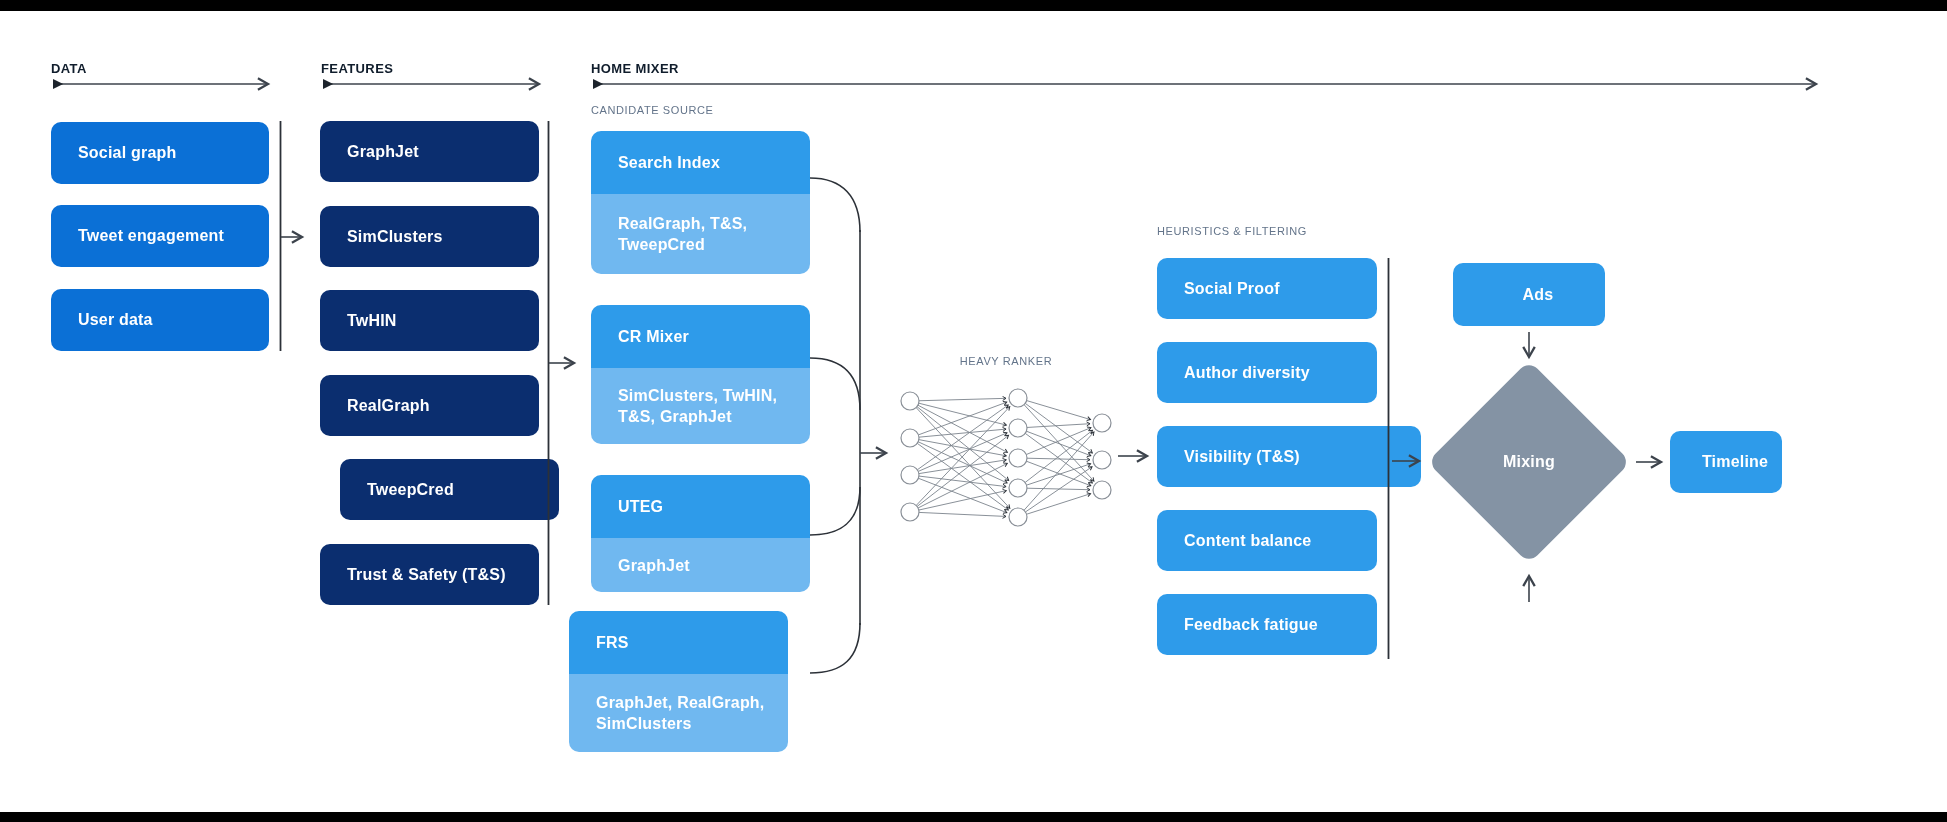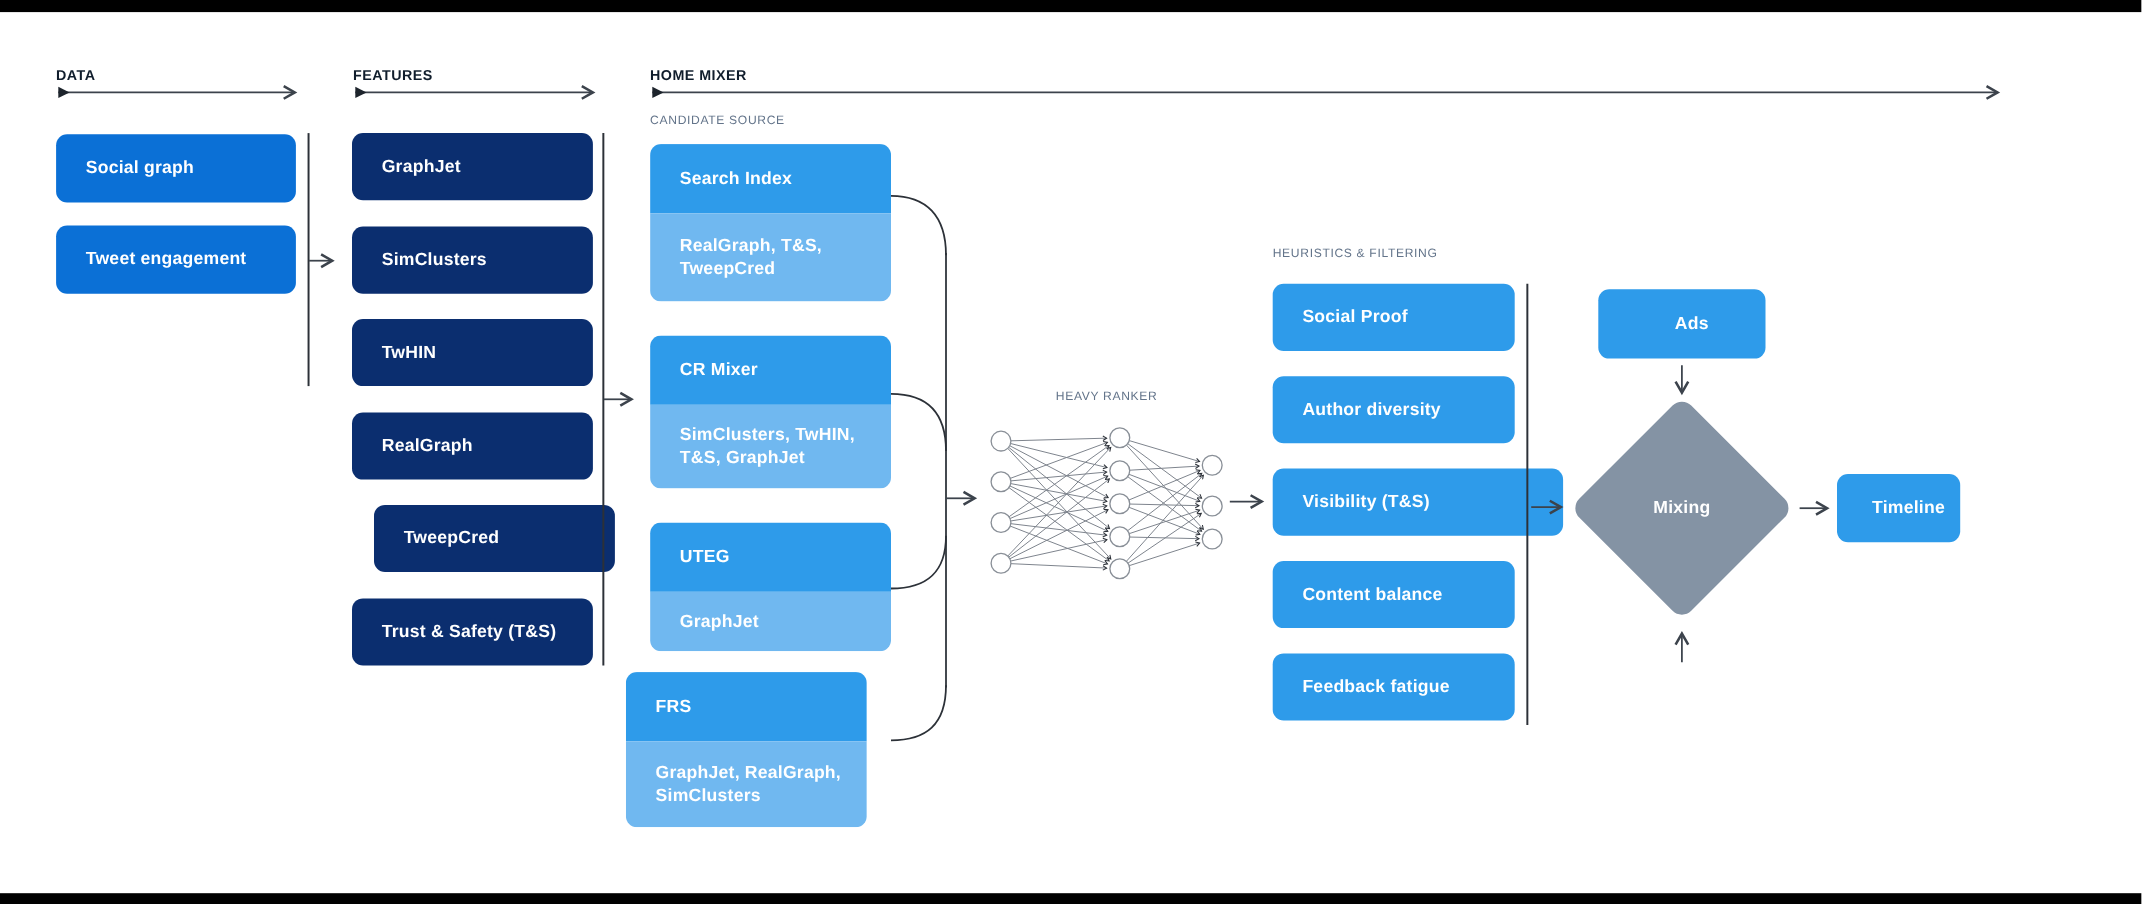--- a/index.html
+++ b/index.html
@@ -54,20 +54,21 @@
 
   <div class="section-label" style="left:51px;top:61px;">DATA</div>
   <div class="section-label" style="left:321px;top:61px;">FEATURES</div>
   <div class="section-label" style="left:591px;top:61px;">HOME MIXER</div>
   <div class="small-label" style="left:591px;top:104px;">CANDIDATE SOURCE</div>
   <div class="small-label" style="left:1006px;top:355px;transform:translateX(-50%);">HEAVY RANKER</div>
   <div class="small-label" style="left:1157px;top:225px;">HEURISTICS &amp; FILTERING</div>
 
   <div class="box blue1" style="left:51px;top:122px;width:218px;height:62px;">Social graph</div>
   <div class="box blue1" style="left:51px;top:205px;width:218px;height:62px;">Tweet engagement</div>
+  <div class="box blue1" style="left:51px;top:289px;width:218px;height:62px;">User data</div>
 
   <div class="box navy" style="left:320px;top:121px;width:219px;height:61px;">GraphJet</div>
   <div class="box navy" style="left:320px;top:206px;width:219px;height:61px;">SimClusters</div>
   <div class="box navy" style="left:320px;top:375px;width:219px;height:61px;">RealGraph</div>
   <div class="box navy" style="left:320px;top:290px;width:219px;height:61px;">TwHIN</div>
   <div class="box navy" style="left:320px;top:459px;width:219px;height:61px;margin-left:20px;">TweepCred</div>
   <div class="box navy" style="left:320px;top:544px;width:219px;height:61px;">Trust &amp; Safety (T&amp;S)</div>
 
   <div class="cbox" style="left:591px;top:131px;width:219px;">
     <div class="chead" style="height:63px;">Search Index</div>

